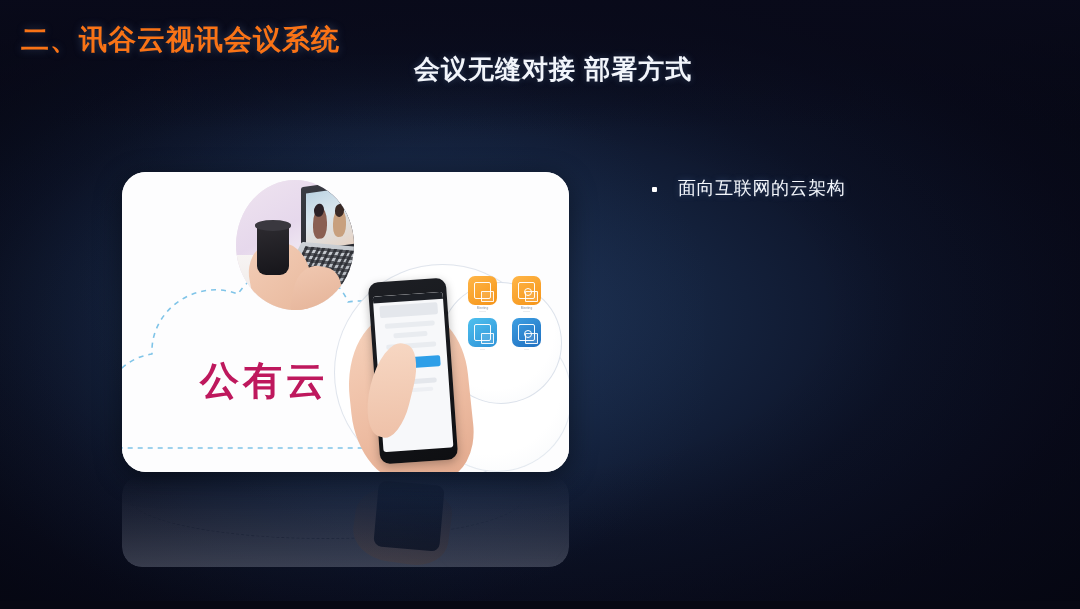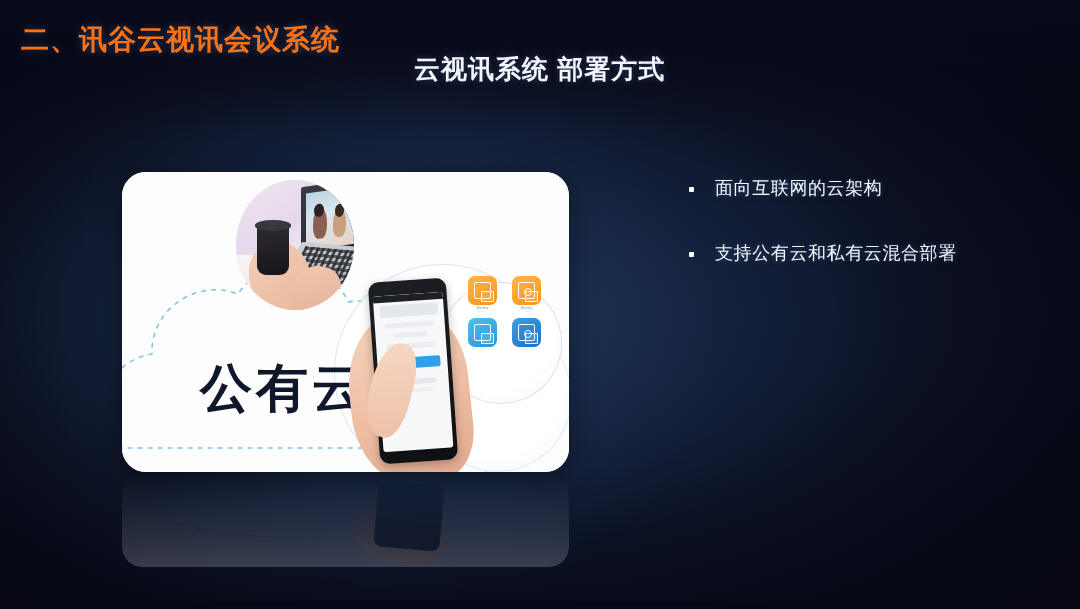--- a/index.html
+++ b/index.html
@@ -76,21 +76,21 @@
     font-weight: bold;
     color: #f2f5fb;
     letter-spacing: 1px;
     white-space: nowrap;
     text-shadow: 0 0 7px rgba(120,160,220,0.3);
   }
 
   
   .bullets {
     position: absolute;
-    left: 689px; top: 178px;
+    left: 652px; top: 178px;
     width: 360px;
     text-align: center;
   }
   .bullet-row {
     display: flex;
     align-items: flex-start;
     height: 65px;
   }
   .bullet-dot {
     width: 5px; height: 5px;
@@ -211,23 +211,23 @@
     position: absolute; left: 16%; top: 31%;
     width: 31%; height: 8%;
     background: #3a383f;
     border-radius: 50%;
   }
 
   
   .cloud-label {
     position: absolute;
     left: 78px; top: 182px;
-    font-size: 52px;
+    font-size: 39px;
     font-weight: bold;
-    color: #0f172a;
+    color: #be185d;
     letter-spacing: 4px;
     white-space: nowrap;
   }
 
   
   .hand {
     position: absolute;
     left: 228px; top: 140px;
     width: 120px; height: 170px;
     background: linear-gradient(160deg, #f6d3bd 0%, #eebda3 55%, #e2a98d 100%);
@@ -364,21 +364,21 @@
 
 <div class="slide">
 
   <div class="bg-base"></div>
   <div class="bg-glow"></div>
   <div class="bg-glow2"></div>
   <div class="bg-vignette"></div>
   <div class="bg-topfade"></div>
 
   <div class="title">二、讯谷云视讯会议系统</div>
-  <div class="subtitle">云视讯系统 部署方式</div>
+  <div class="subtitle">会议无缝对接 部署方式</div>
 
   <div class="card">
     <div class="card-inner">
 
       <div class="cloud">
         <svg viewBox="0 0 360 230" preserveAspectRatio="none">
           <path d="M10 200 C -12 160, 8 118, 48 112 C 46 68, 92 36, 134 52 C 158 14, 226 16, 244 60 C 292 52, 330 92, 318 136 C 344 158, 336 200, 300 206 L 18 206 Z" fill="none" stroke="#7fc4e8" stroke-width="1.6" stroke-dasharray="5 5" stroke-linejoin="round"></path>
         </svg>
       </div>
 
@@ -473,20 +473,16 @@
     <div class="refl-circle"></div>
     <div class="refl-hand"></div>
     <div class="refl-phone"></div>
   </div>
 
   <div class="bullets">
     <div class="bullet-row">
       <span class="bullet-dot"></span>
       <span class="bullet-text">面向互联网的云架构</span>
     </div>
-    <div class="bullet-row">
-      <span class="bullet-dot"></span>
-      <span class="bullet-text">支持公有云和私有云混合部署</span>
-    </div>
   </div>
 
   <div class="bg-bottomline"></div>
 </div>
 
 </body></html>

